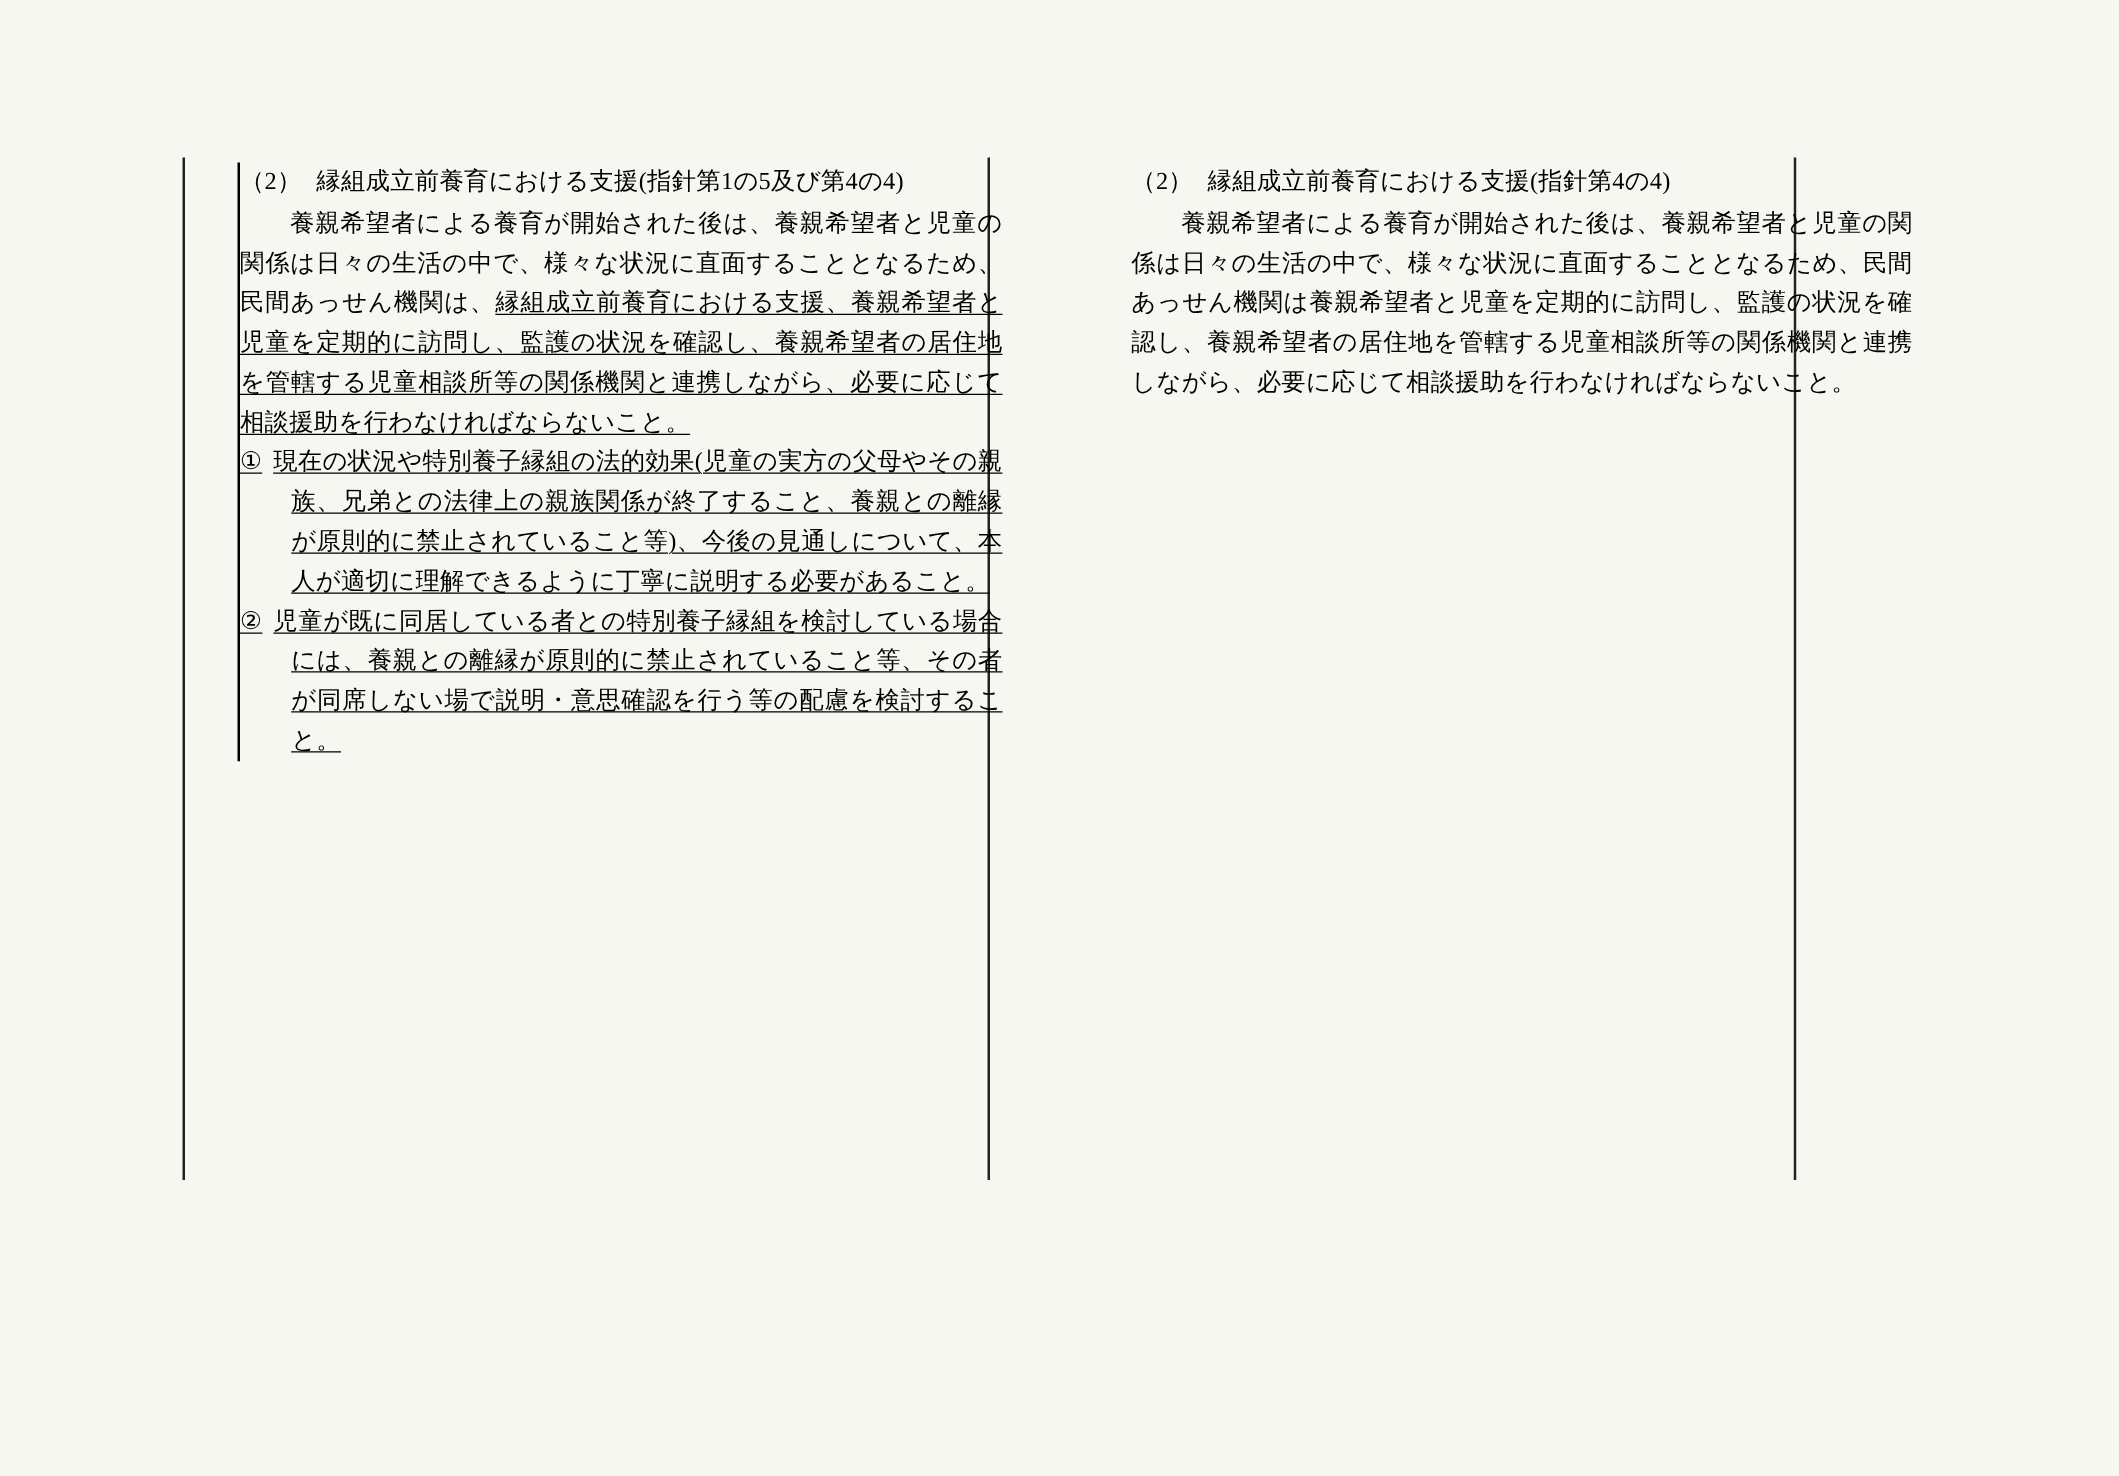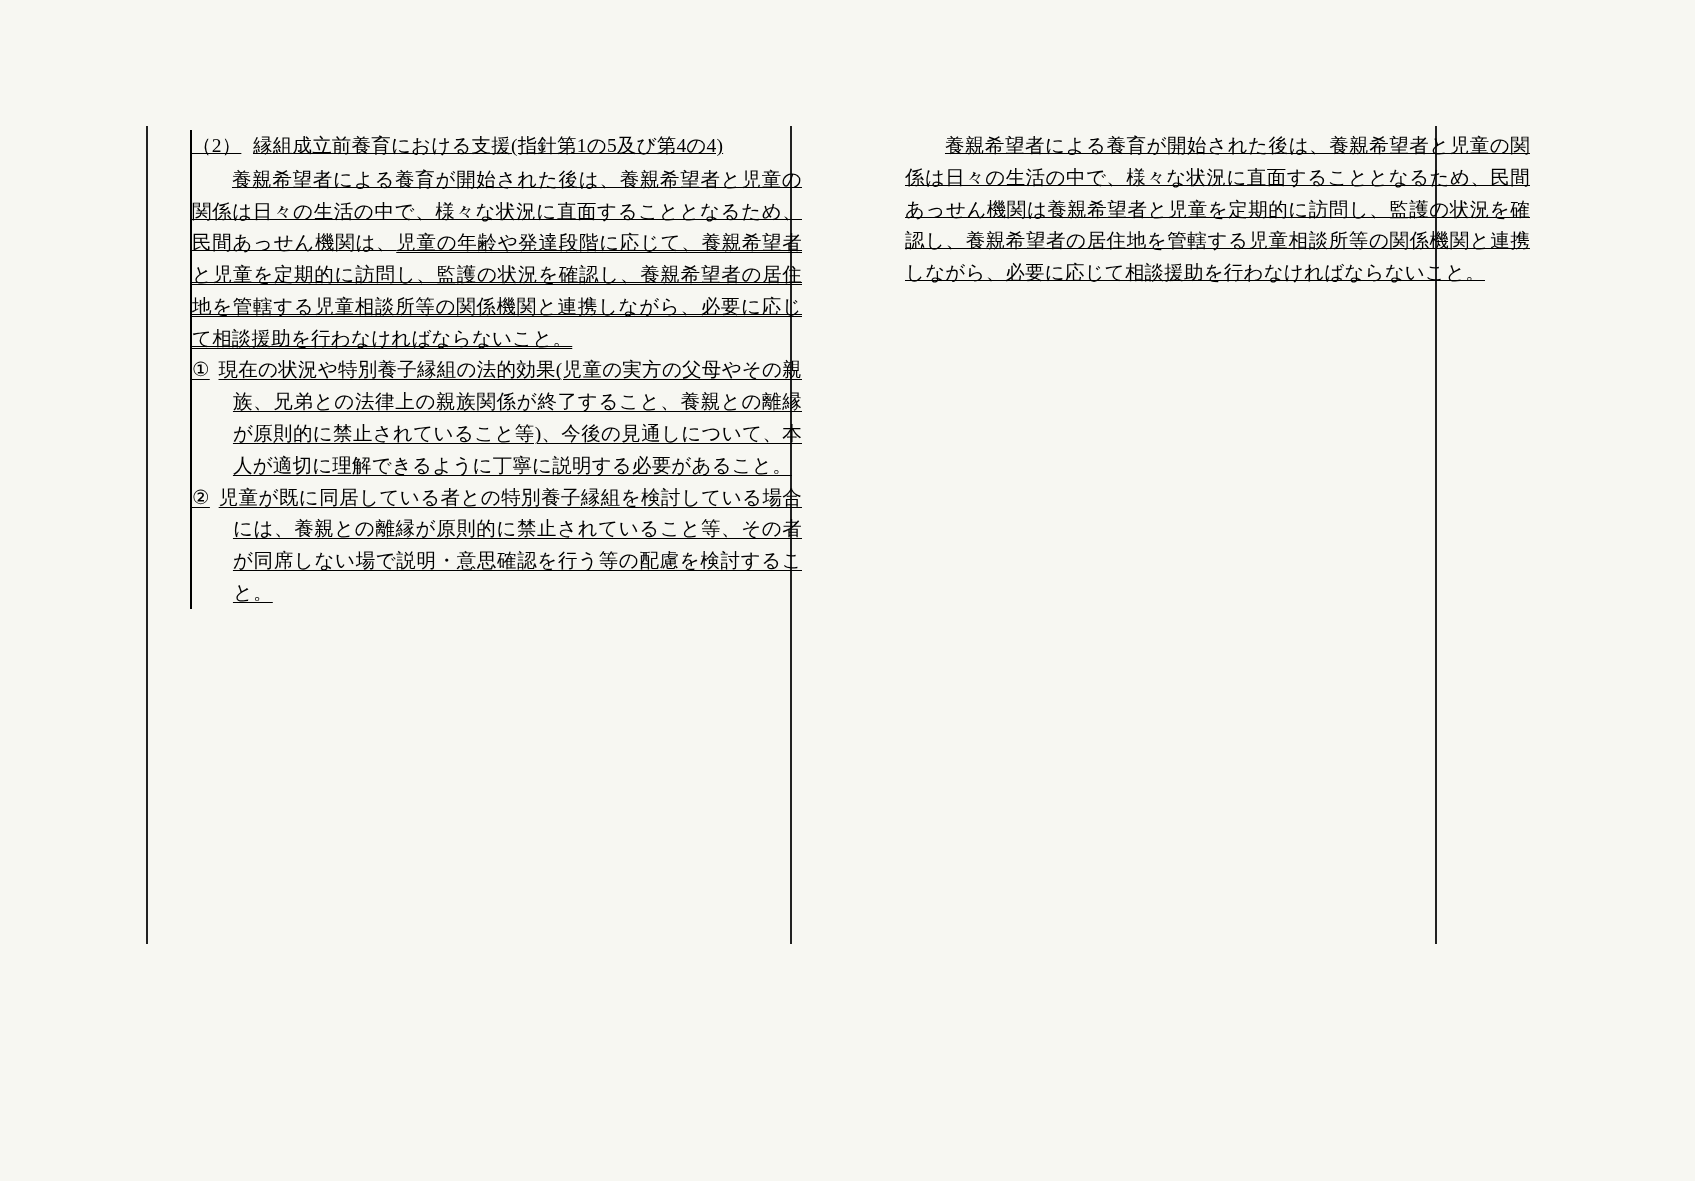--- a/index.html
+++ b/index.html
@@ -47,21 +47,20 @@
     border-left: 2px solid #222;
   }
   .vrule-1 { left: 146px;  top: 126px; height: 818px; }
   .vrule-2 { left: 790px;  top: 126px; height: 818px; }
   .vrule-3 { left: 1435px; top: 126px; height: 818px; }
 
   .para {
     margin: 0 0 0 0;
     text-align: justify;
     text-justify: inter-ideograph;
-    text-decoration: underline;
   }
   .indent1 { text-indent: 2.05em; }
   .heading {
     margin-bottom: 2px;
   }
   .heading .num { margin-right: 0.6em; }
   .u { text-decoration: underline; text-decoration-thickness: 1px; text-underline-offset: 3px; }
   .list-item {
     display: block;
     padding-left: 2.1em;
@@ -80,36 +79,39 @@
   <div class="vrule vrule-1"></div>
   <div class="vrule vrule-2"></div>
   <div class="vrule vrule-3"></div>
 
   <div class="col col-left">
     <div class="para heading">
       <span class="num">（2）</span><span>縁組成立前養育における支援(指針第1の5及び第4の4)</span>
     </div>
 
     <div class="para indent1">
-      <span>養親希望者による養育が開始された後は、養親希望者と児童の関係は日々の生活の中で、様々な状況に直面することとなるため、民間あっせん機関は、</span><span class="u">児童の年齢や発達段階に応じて、養親希望者と児童を定期的に訪問し、監護の状況を確認し、養親希望者の居住地を管轄する児童相談所等の関係機関と連携しながら、必要に応じて相談援助を行わなければならないこと。</span>
+      <span>養親希望者による養育が開始された後は、養親希望者と児童の関係は日々の生活の中で、様々な状況に直面することとなるため、民間あっせん機関は、</span><span class="u">縁組成立前養育における支援、養親希望者と児童を定期的に訪問し、監護の状況を確認し、養親希望者の居住地を管轄する児童相談所等の関係機関と連携しながら、必要に応じて相談援助を行わなければならないこと。</span>
     </div>
 
 
 
     <div class="list-item">
       <span class="marker u">①</span><span class="body u">現在の状況や特別養子縁組の法的効果(児童の実方の父母やその親族、兄弟との法律上の親族関係が終了すること、養親との離縁が原則的に禁止されていること等)、今後の見通しについて、本人が適切に理解できるように丁寧に説明する必要があること。</span>
     </div>
 
     <div class="list-item">
       <span class="marker u">②</span><span class="body u">児童が既に同居している者との特別養子縁組を検討している場合には、養親との離縁が原則的に禁止されていること等、その者が同席しない場で説明・意思確認を行う等の配慮を検討すること。</span>
     </div>
 
   </div>
 
   <div class="col col-right">
+    <div class="para heading">
+      <span class="num">（2）</span><span>縁組成立前養育における支援(指針第4の4)</span>
+    </div>
 
     <div class="para indent1">
       <span>養親希望者による養育が開始された後は、養親希望者と児童の関係は日々の生活の中で、様々な状況に直面することとなるため、民間あっせん機関は養親希望者と児童を定期的に訪問し、監護の状況を確認し、養親希望者の居住地を管轄する児童相談所等の関係機関と連携しながら、必要に応じて相談援助を行わなければならないこと。</span>
     </div>
 
   </div>
 
 </div>
 
 </body></html>

